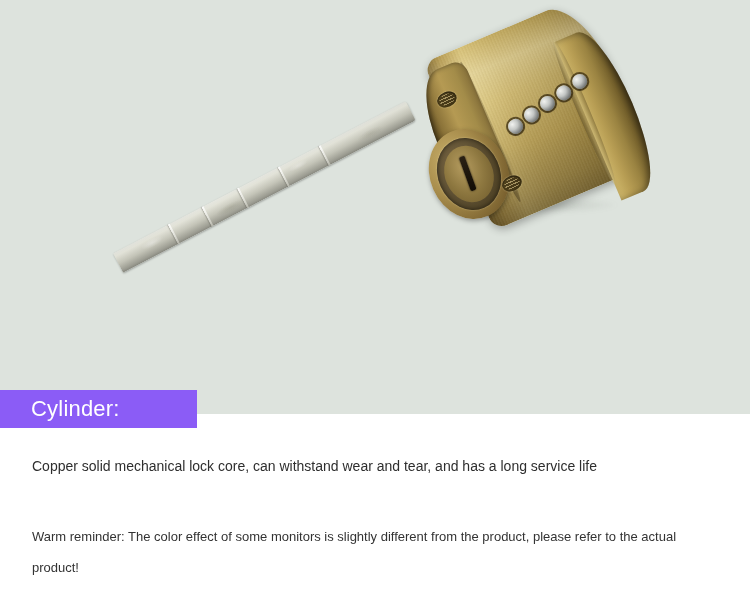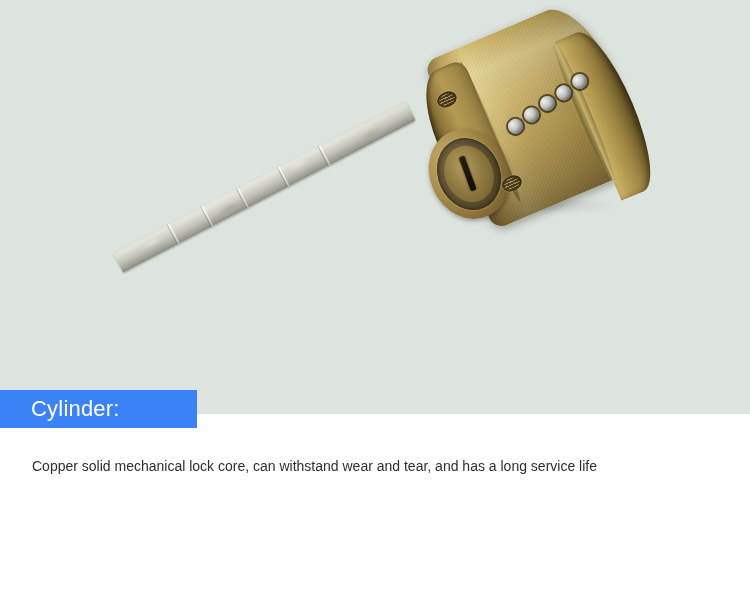--- a/index.html
+++ b/index.html
@@ -270,21 +270,21 @@
     filter: blur(2px);
   }
 
   
   .label-banner {
     position: absolute;
     left: 0;
     top: 390px;
     width: 197px;
     height: 38px;
-    background: #3b82f6;
+    background: #8b5cf6;
     display: flex;
     align-items: center;
   }
   .label-banner-text {
     color: #ffffff;
     font-size: 22px;
     font-weight: 400;
     letter-spacing: 0.2px;
     padding-left: 31px;
     line-height: 1;
@@ -359,14 +359,15 @@
 
     </div>
   </div>
 
   <div class="label-banner">
     <div class="label-banner-text">Cylinder:</div>
   </div>
 
   <div class="description">Copper solid mechanical lock core, can withstand wear and tear, and has a long service life</div>
 
+  <div class="reminder">Warm reminder: The color effect of some monitors is slightly different from the product, please refer to the actual product!</div>
 
 </div>
 
 </body></html>

